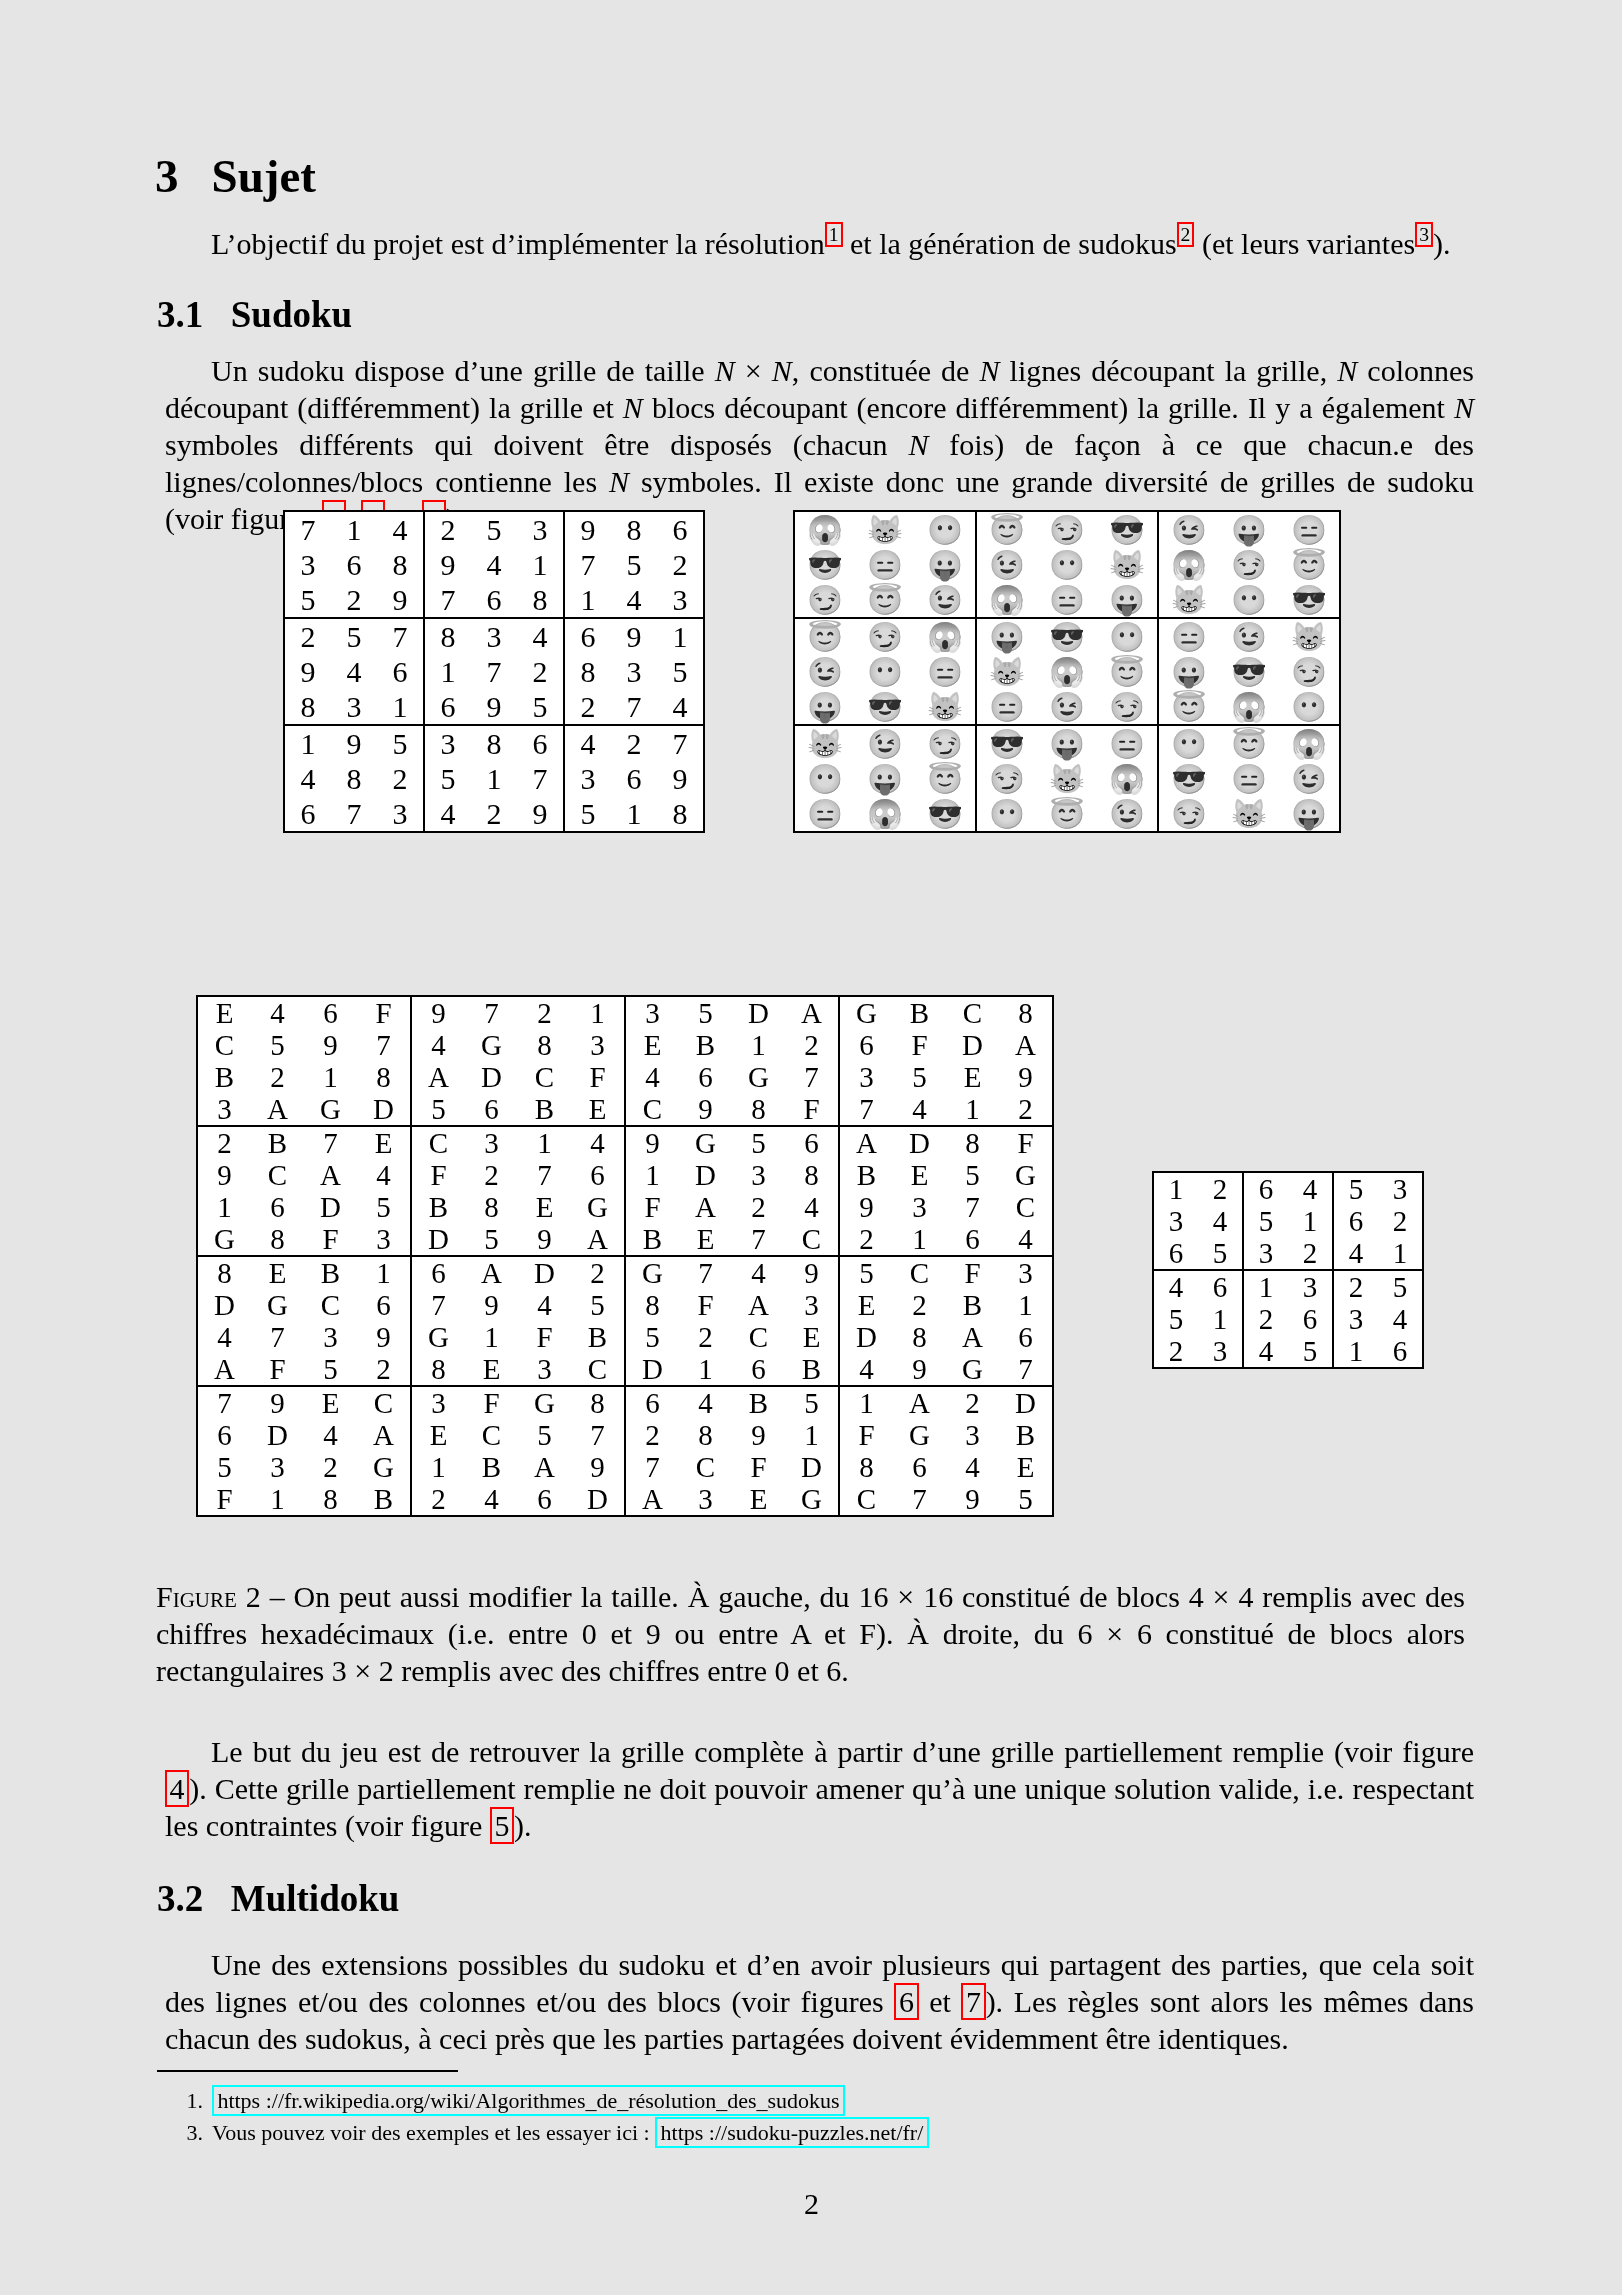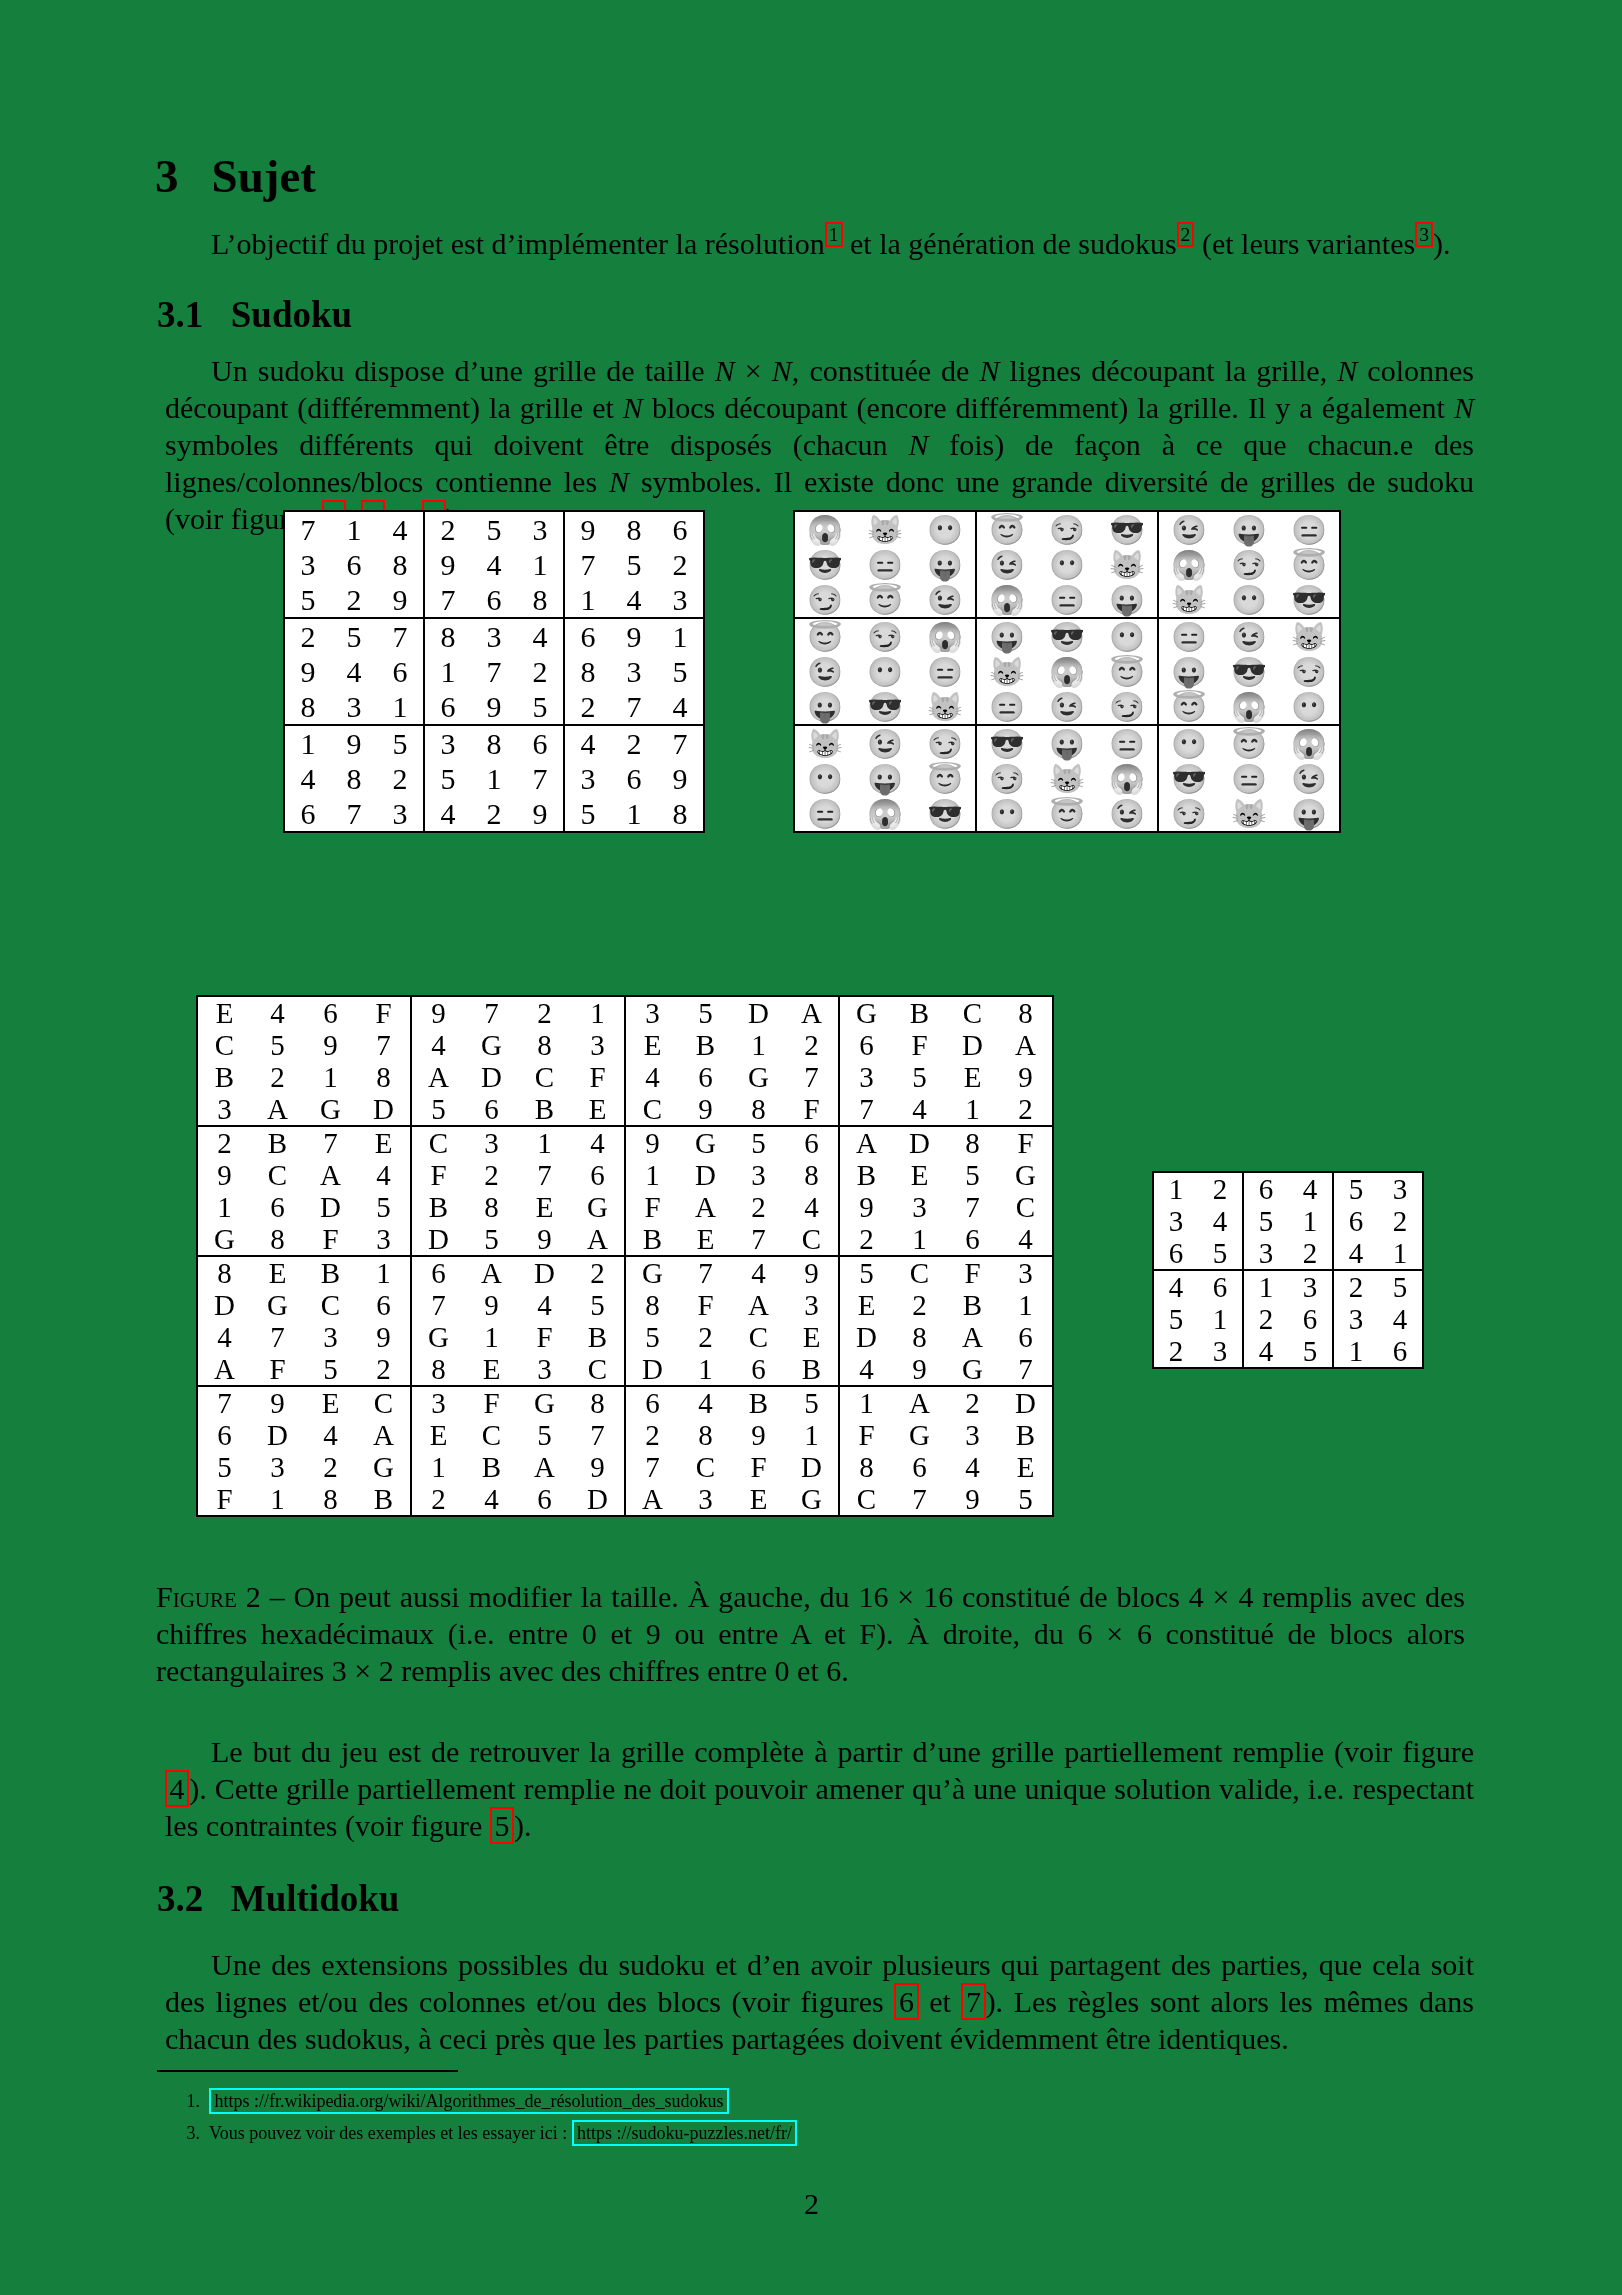--- a/index.html
+++ b/index.html
@@ -1,16 +1,16 @@
 <!DOCTYPE html>
 <html style="font-size:10.5px"><head>
 <meta charset="utf-8">
 <style>
   html,body{margin:0;padding:0;background:#888;}
-  .page{position:relative;width:1623px;height:2295px;background:#15803d;
+  .page{position:relative;width:1623px;height:2295px;background:#e5e5e5;
         font-family:"Liberation Serif","DejaVu Serif",serif;color:#000;overflow:hidden;}
   .abs{position:absolute;}
   h1.sec{font-size:47px;font-weight:bold;margin:0;letter-spacing:0;}
   h2.sub{font-size:37px;font-weight:bold;margin:0;}
   .secnum{display:inline-block;margin-right:33px;}
   .subnum{display:inline-block;margin-right:27.5px;}
   p.body{font-size:30px;line-height:37px;margin:8px;text-align:justify;width:1309px;}
   p.indent{text-indent:46px;}
   .seg-m{font-style:italic;}
   .seg-ref{border:2px solid #ff0000;padding:0 2.6px;}
@@ -20,21 +20,21 @@
   .capLabel{font-variant:small-caps;}
   
   .sgrid{position:absolute;display:grid;border:1.3px solid #000;background:#fff;}
   .sblock{display:grid;grid-template-columns:repeat(var(--bc),var(--cw));grid-auto-rows:var(--ch);border:1.3px solid #000;}
   .scell{display:flex;align-items:center;justify-content:center;}
   .g9{font-size:30px;}
   .gemoji{font-size:29px;filter:grayscale(100%);}
   .g16{font-size:29px;}
   .g6{font-size:29px;}
   .fnrule{border-top:2px solid #000;width:301px;height:0;}
-  .footnote{font-size:18px;line-height:32px;padding-left:29.4px;width:1283px;}
+  .footnote{font-size:22px;line-height:32px;padding-left:29.4px;width:1283px;}
   .fnum{margin-right:9.2px;}
   .pagenum{width:1623px;text-align:center;font-size:30px;}
 </style>
 </head>
 <body>
 
 <div class="page">
 
   <h1 class="abs sec" style="left:155px;top:149px;">
     <span class="secnum">3</span><span>Sujet</span>

